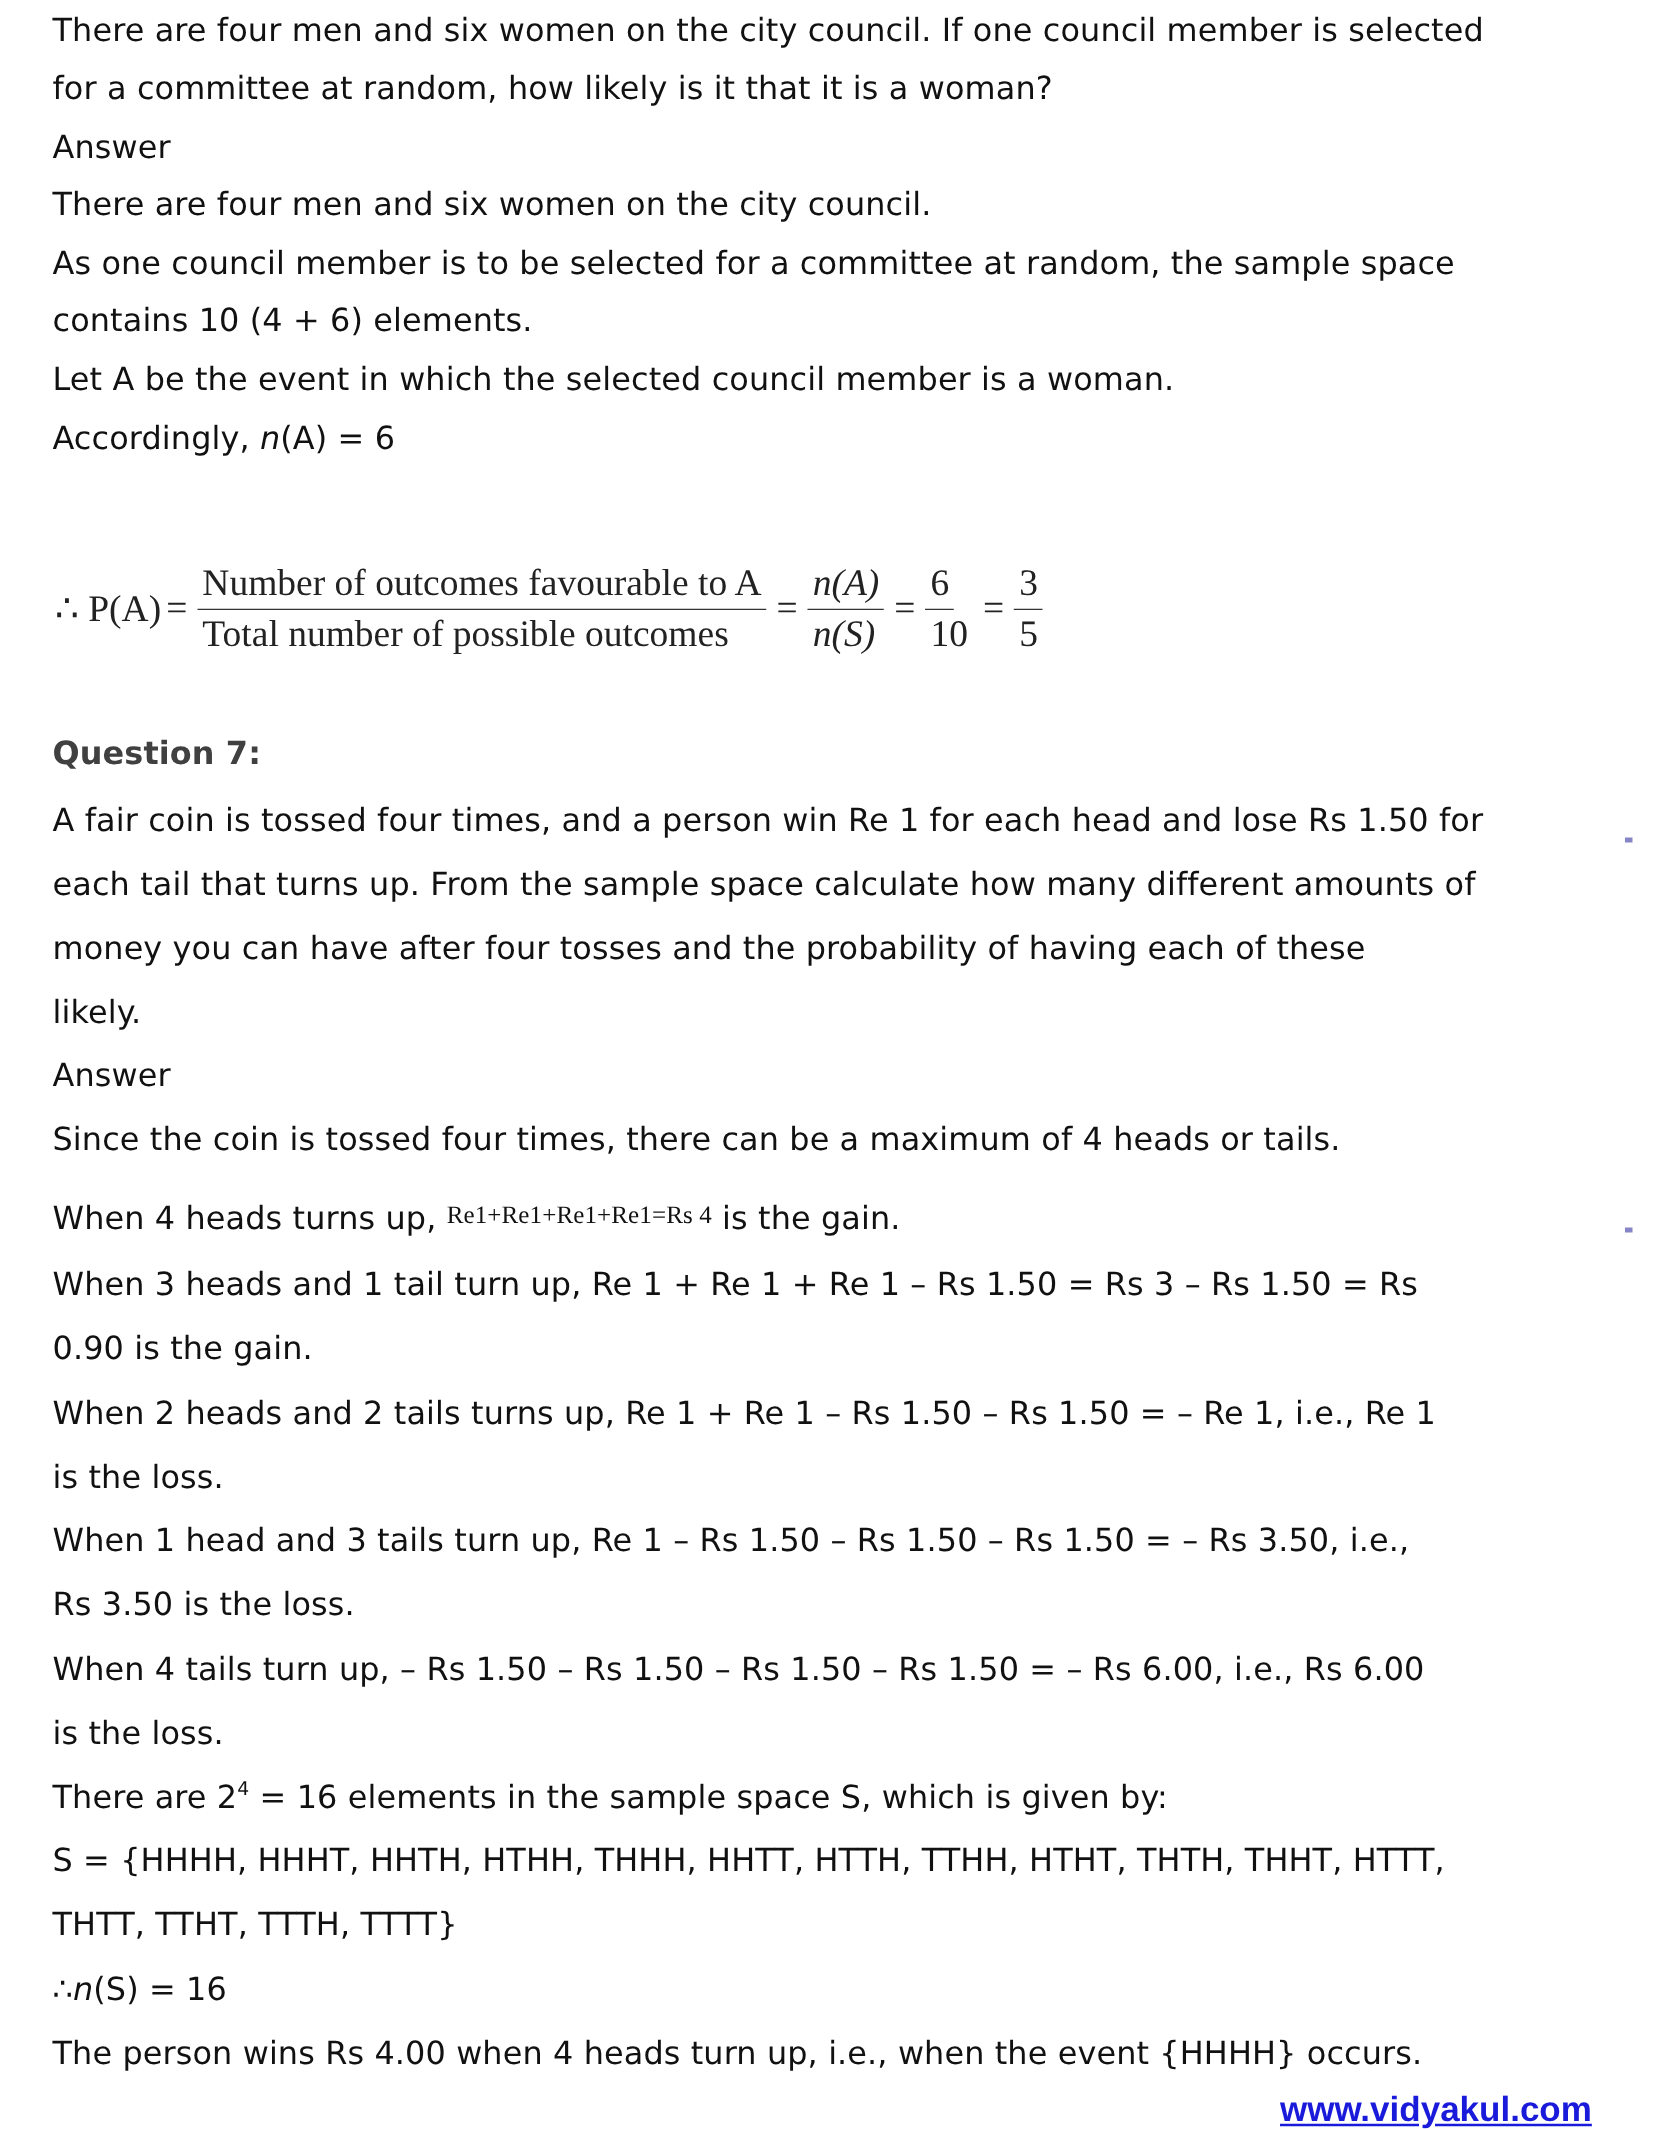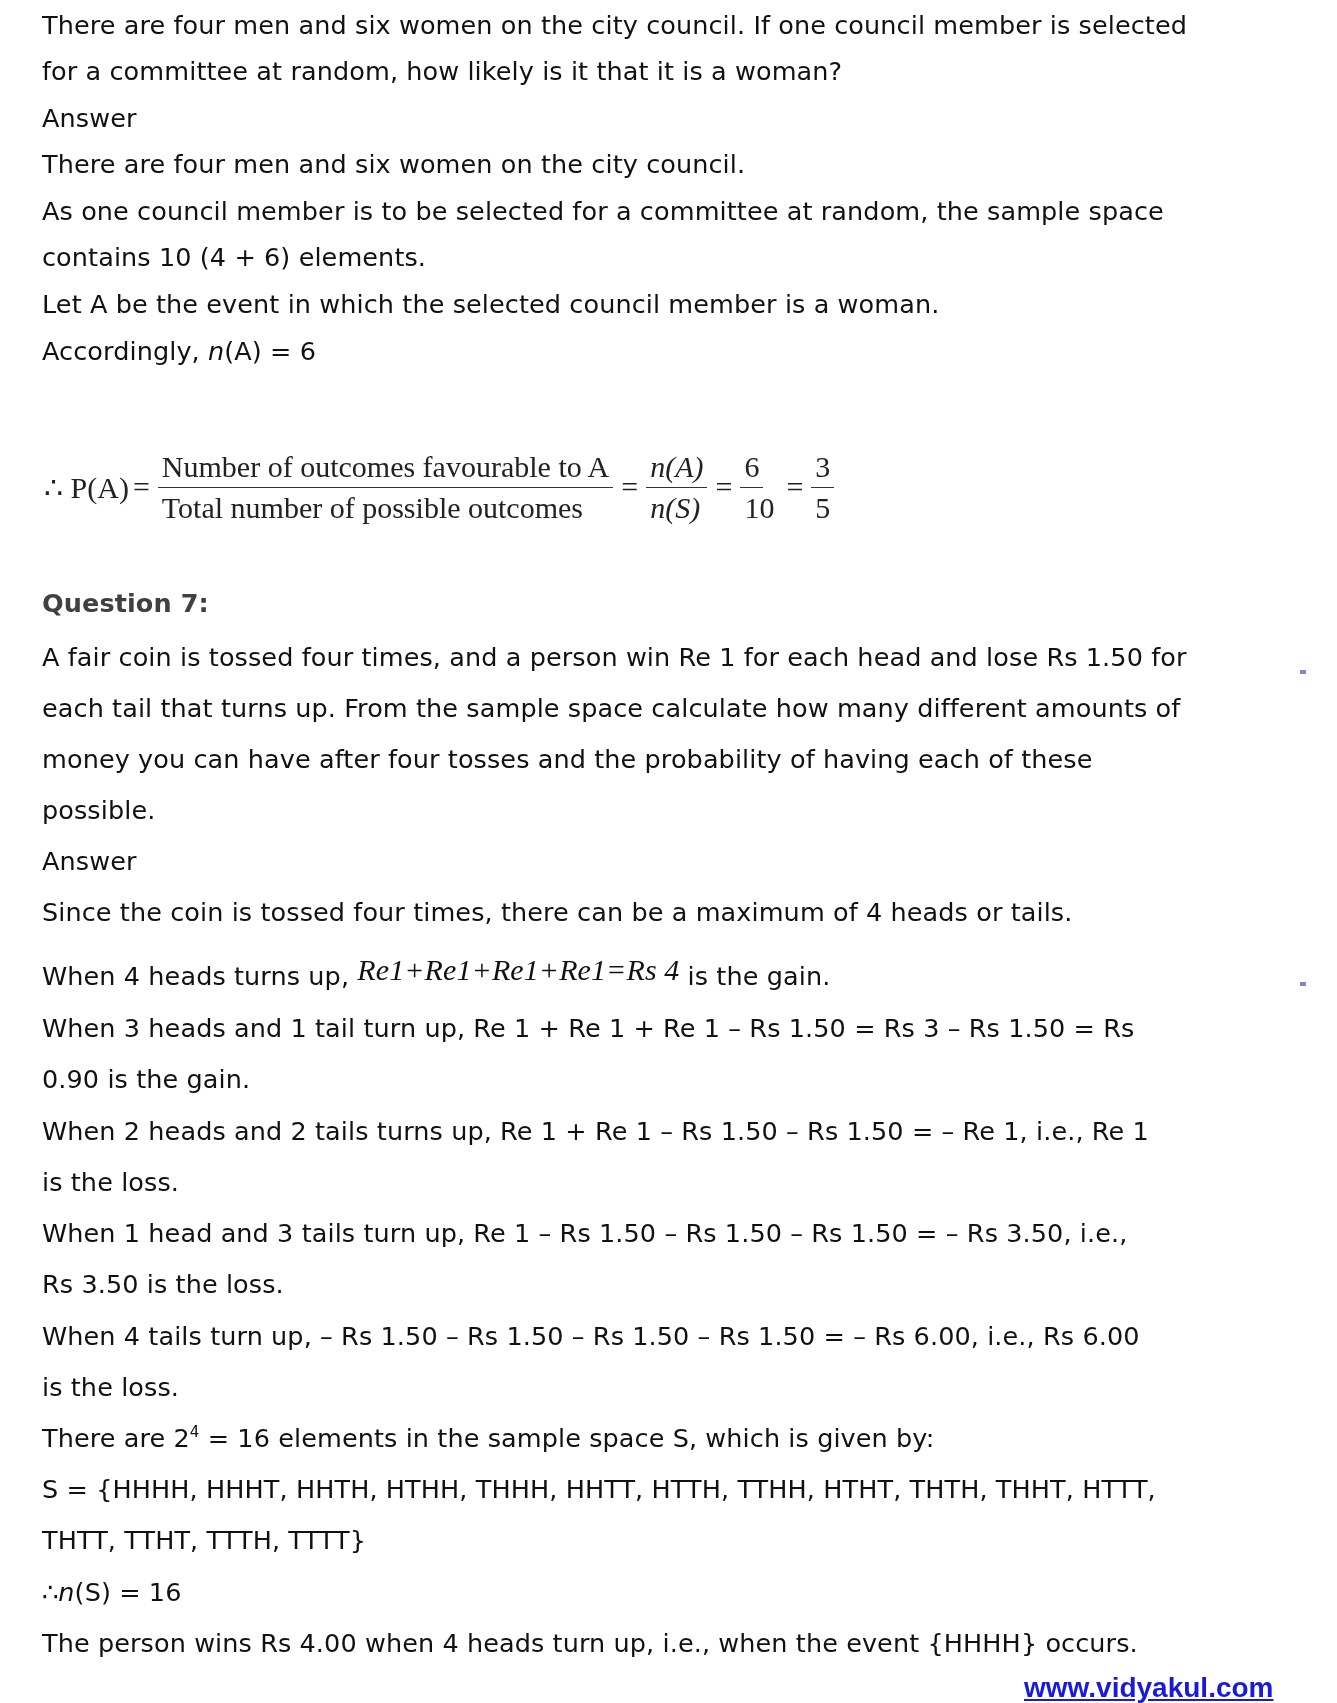--- a/index.html
+++ b/index.html
@@ -15,21 +15,21 @@
   .ital { font-style: italic; }
   .formula {
     position: absolute; left: 44px; top: 418px; height: 90px;
     display: flex; align-items: center; font-family: "Liberation Serif", serif;
     font-size: 30px; color: #222; margin-top: 24px;
   }
   .frac { display: inline-flex; flex-direction: column; align-items: flex-start; margin: 0 4px; }
   .frac .num { padding: 0 4px 2px 4px; border-bottom: 1.5px solid #333; line-height: 36px; }
   .frac .den { padding: 2px 4px 0 4px; line-height: 36px; }
   .eq { margin: 0 4px; }
-  .inline-math { font-family: "Liberation Serif", serif; font-size: 30px; position: relative; top: -5px; font-style: italic; }
+  .inline-math { font-family: "Liberation Serif", serif; font-size: 20px; position: relative; top: -5px; }
   sup { font-size: 15px; vertical-align: 10px; line-height: 0; }
   .link {
     position: absolute; left: 1024px; top: 1672px; font-family: "Liberation Sans", sans-serif;
     font-weight: bold; font-size: 28px; color: #1a1adb; text-decoration: underline;
   }
   .marker { position: absolute; width: 6px; height: 4px; background: #8585c8; }
 </style>
 </head>
 <body>
 
@@ -69,21 +69,21 @@
     </span>
   </div>
 </div>
 
 <div>
   <div class="line heading" style="top:588px">Question 7:</div>
   <div class="line" style="top:642px">A fair coin is tossed four times, and a person win Re 1 for each head and lose Rs 1.50 for</div>
   <div class="marker" style="left:1300px; top:670px"></div>
   <div class="line" style="top:693px">each tail that turns up. From the sample space calculate how many different amounts of</div>
   <div class="line" style="top:744px">money you can have after four tosses and the probability of having each of these</div>
-  <div class="line" style="top:795px">possible.</div>
+  <div class="line" style="top:795px">likely.</div>
   <div class="line" style="top:846px">Answer</div>
   <div class="line" style="top:897px">Since the coin is tossed four times, there can be a maximum of 4 heads or tails.</div>
   <div class="line" style="top:960px">
     <span>When 4 heads turns up, </span><span class="inline-math">Re1+Re1+Re1+Re1=Rs 4</span><span> is the gain.</span>
   </div>
   <div class="marker" style="left:1300px; top:982px"></div>
   <div class="line" style="top:1013px">When 3 heads and 1 tail turn up, Re 1 + Re 1 + Re 1 – Rs 1.50 = Rs 3 – Rs 1.50 = Rs</div>
   <div class="line" style="top:1064px">0.90 is the gain.</div>
   <div class="line" style="top:1116px">When 2 heads and 2 tails turns up, Re 1 + Re 1 – Rs 1.50 – Rs 1.50 = – Re 1, i.e., Re 1</div>
   <div class="line" style="top:1167px">is the loss.</div>

